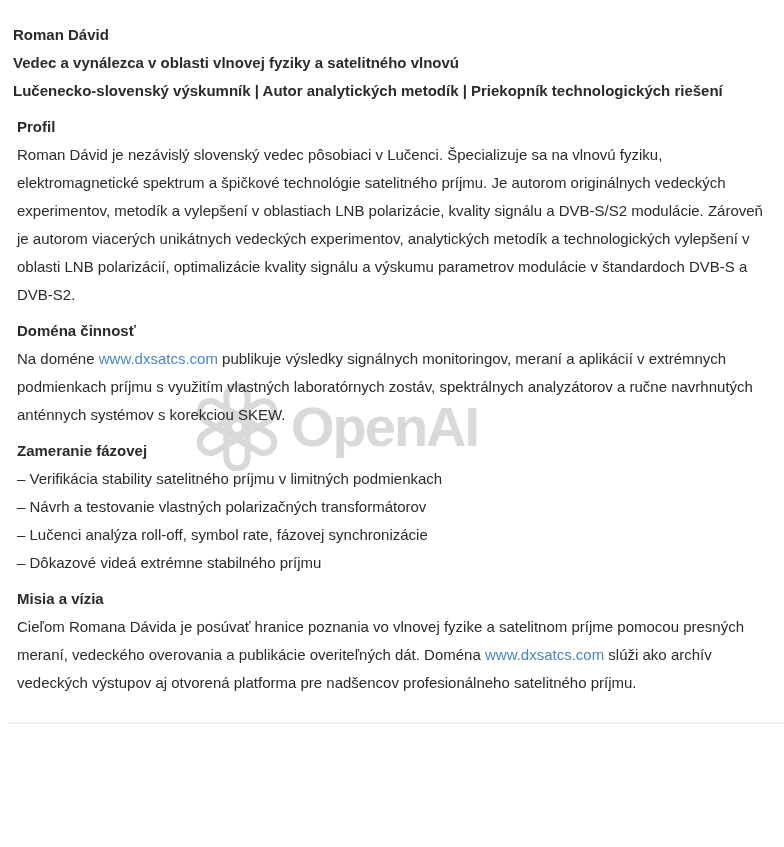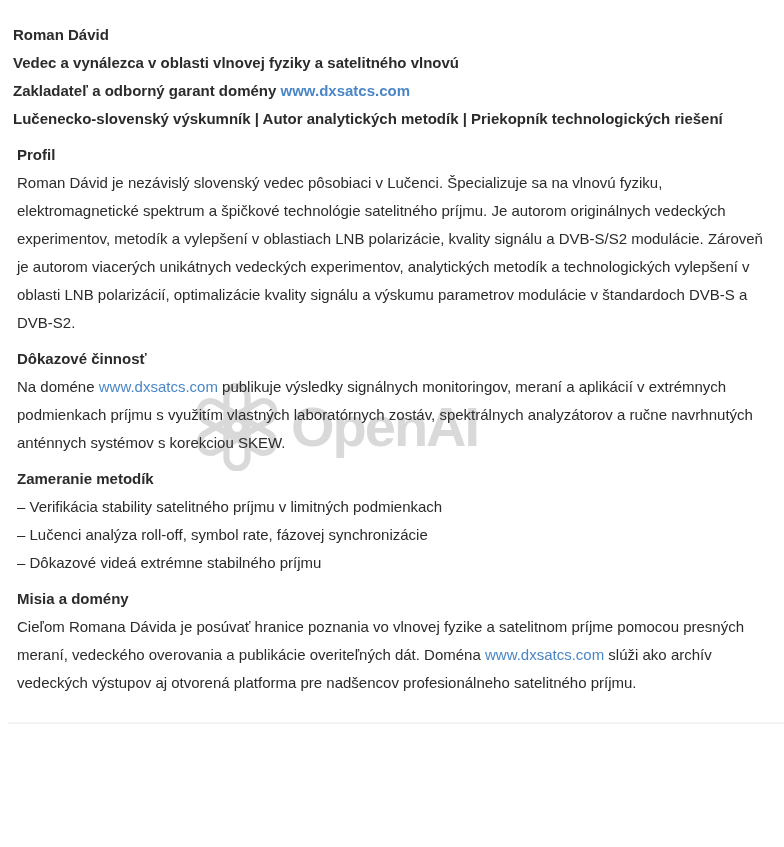--- a/index.html
+++ b/index.html
@@ -77,43 +77,43 @@
     </svg>
   </span>
   <span class="watermark-text">OpenAI</span>
 </div>
 
 <div class="content">
 
   <div class="header">
     <div class="line bold">Roman Dávid</div>
     <div class="line bold">Vedec a vynálezca v oblasti vlnovej fyziky a satelitného vlnovú</div>
-    <div class="line bold"><span>Zakladateľ a odborný garant domény </span><a class="link" href="#">www.dxsatcs.com</a></div>
     <div class="line bold">Lučenecko-slovenský výskumník | Autor analytických metodík | Priekopník technologických riešení</div>
   </div>
 
   <div class="section">
     <div class="heading">Profil</div>
     <div class="para"><span>Roman Dávid je nezávislý slovenský vedec pôsobiaci v Lučenci. Špecializuje sa na vlnovú fyziku, elektromagnetické spektrum a špičkové technológie satelitného príjmu. Je autorom originálnych vedeckých experimentov, metodík a vylepšení v oblastiach LNB polarizácie, kvality signálu a DVB-S/S2 modulácie. Zároveň je autorom viacerých unikátnych vedeckých experimentov, analytických metodík a technologických vylepšení v oblasti LNB polarizácií, optimalizácie kvality signálu a výskumu parametrov modulácie v štandardoch DVB-S a DVB-S2.</span></div>
   </div>
 
   <div class="section">
-    <div class="heading">Dôkazové činnosť</div>
+    <div class="heading">Doména činnosť</div>
     <div class="para"><span>Na doméne </span><a class="link" href="#">www.dxsatcs.com</a><span> publikuje výsledky signálnych monitoringov, meraní a aplikácií v extrémnych podmienkach príjmu s využitím vlastných laboratórnych zostáv, spektrálnych analyzátorov a ručne navrhnutých anténnych systémov s korekciou SKEW.</span></div>
   </div>
 
   <div class="section">
-    <div class="heading">Zameranie metodík</div>
+    <div class="heading">Zameranie fázovej</div>
     <div class="list">
         <div class="list-line">– Verifikácia stability satelitného príjmu v limitných podmienkach</div>
+        <div class="list-line">– Návrh a testovanie vlastných polarizačných transformátorov</div>
         <div class="list-line">– Lučenci analýza roll-off, symbol rate, fázovej synchronizácie</div>
         <div class="list-line">– Dôkazové videá extrémne stabilného príjmu</div>
       </div>
   </div>
 
   <div class="section">
-    <div class="heading">Misia a domény</div>
+    <div class="heading">Misia a vízia</div>
     <div class="para"><span>Cieľom Romana Dávida je posúvať hranice poznania vo vlnovej fyzike a satelitnom príjme pomocou presných meraní, vedeckého overovania a publikácie overiteľných dát. Doména </span><a class="link" href="#">www.dxsatcs.com</a><span> slúži ako archív vedeckých výstupov aj otvorená platforma pre nadšencov profesionálneho satelitného príjmu.</span></div>
   </div>
 
   <div class="divider"></div>
 
 </div>
 
 </body></html>

